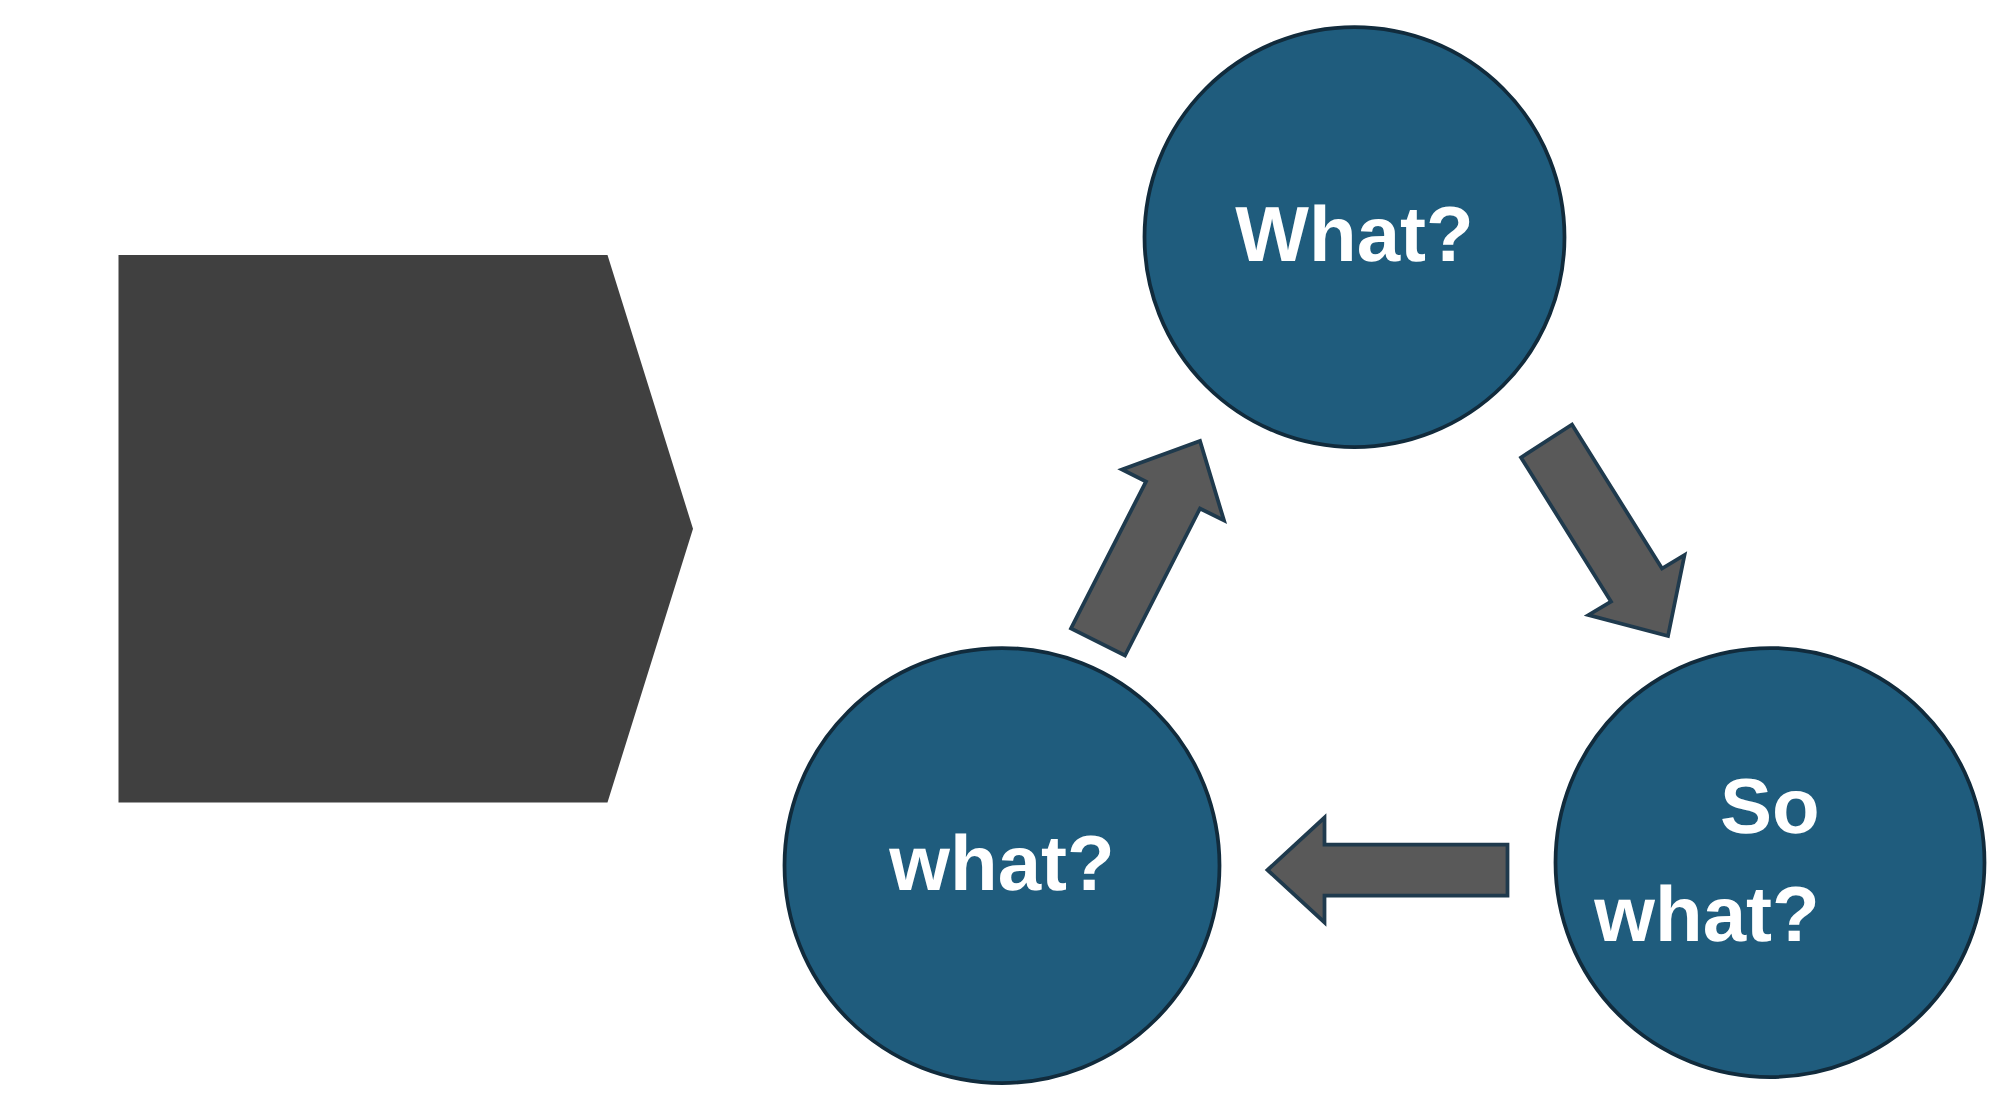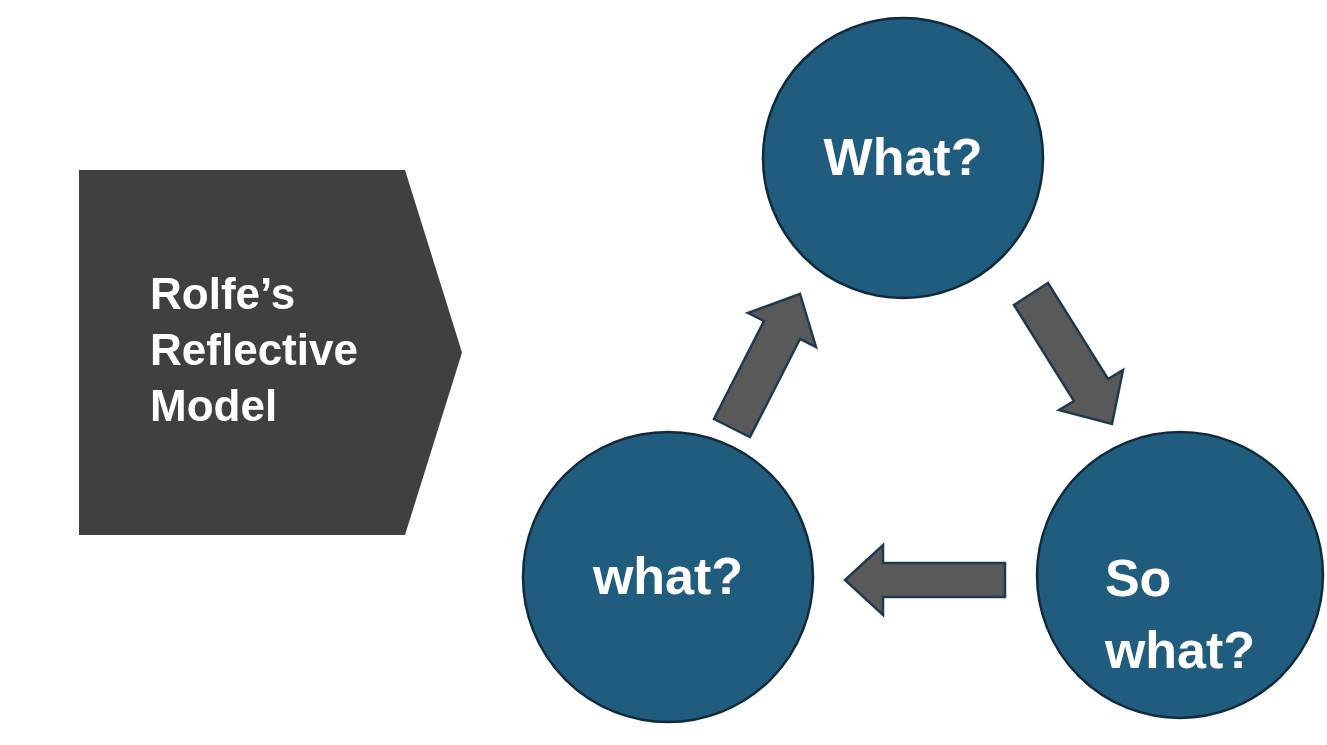--- a/index.html
+++ b/index.html
@@ -37,37 +37,37 @@
   }
   .cycle-arrow {
     fill: var(--arrow-fill);
     stroke: var(--arrow-stroke);
     stroke-width: 2.5;
     stroke-linejoin: miter;
   }
   .label {
     position: absolute;
     transform: translate(-50%, -50%);
-    text-align: left;
+    text-align: right;
     color: var(--text);
     font-weight: 700;
     white-space: nowrap;
   }
   .banner-label {
     left: 254px;
     top: 350px;
     font-size: 44px;
     line-height: 1.27;
   }
   .circle-label {
     font-size: 52px;
     line-height: 1.38;
   }
   .circle-label.what     { left: 903px;  top: 158px; }
-  .circle-label.so-what  { left: 1180px; top: 575px; margin-top: 40px; }
+  .circle-label.so-what  { left: 1138px; top: 575px; }
   .circle-label.now-what { left: 668px;  top: 577px; }
 </style>
 </head>
 <body>
 
 <div class="stage">
 
   <svg class="diagram-svg" viewBox="0 0 1327 745" aria-hidden="true">
 
     <path class="banner-shape" d="M79 170 H405 L462 352.5 L405 535 H79 Z"></path>
@@ -76,25 +76,20 @@
 
     <path class="cycle-arrow" d="M1005 563 L883 563 L883 545 L845 580 L883 615 L883 597 L1005 597 Z"></path>
 
     <path class="cycle-arrow" d="M750 437 L800 339 L816 347 L800 294 L748 313 L764 321 L714 419 Z"></path>
 
     <circle class="cycle-circle" cx="903" cy="158" r="140"></circle>
     <circle class="cycle-circle" cx="1180" cy="575" r="143"></circle>
     <circle class="cycle-circle" cx="668" cy="577" r="145"></circle>
   </svg>
 
-  <div class="label banner-label">
-    <div>Rolfe’s</div>
-    <div>Reflective</div>
-    <div>Model</div>
-  </div>
 
   <div class="label circle-label what">
     <div>What?</div>
   </div>
 
   <div class="label circle-label so-what">
     <div>So</div>
     <div>what?</div>
   </div>
 

